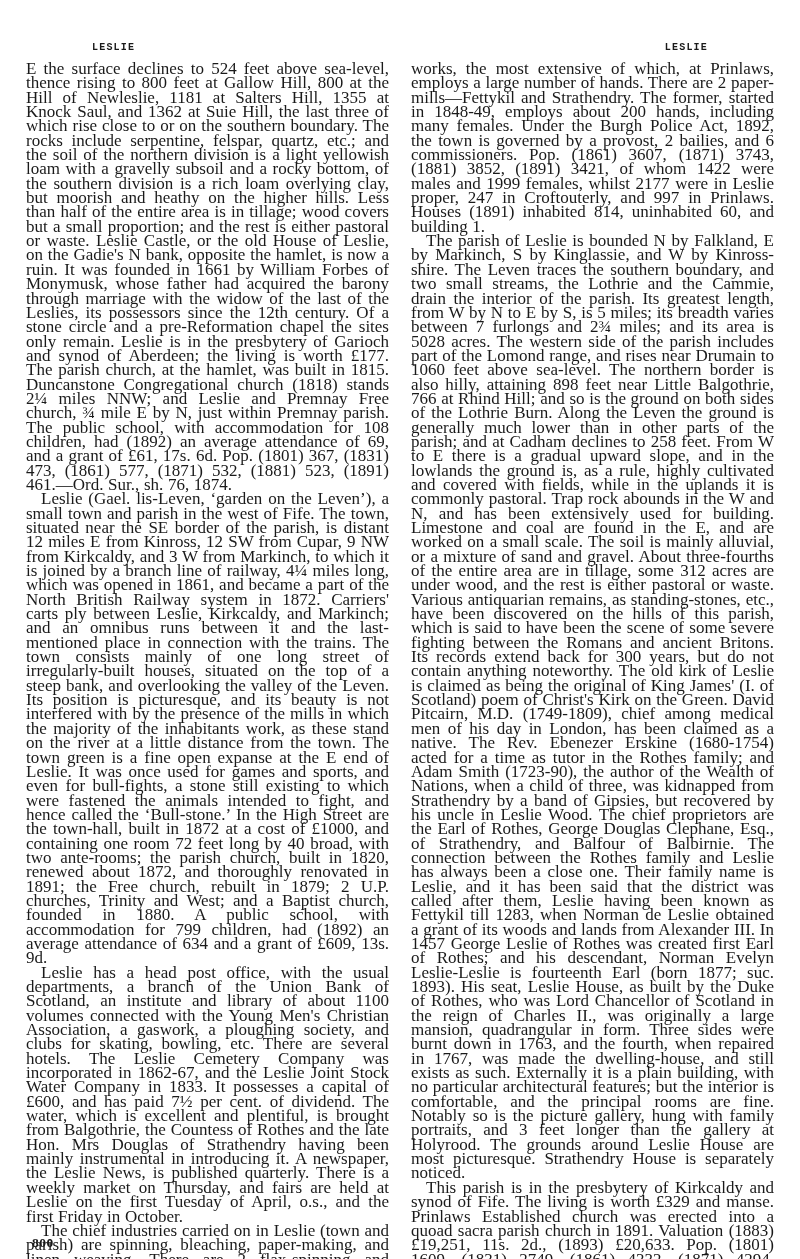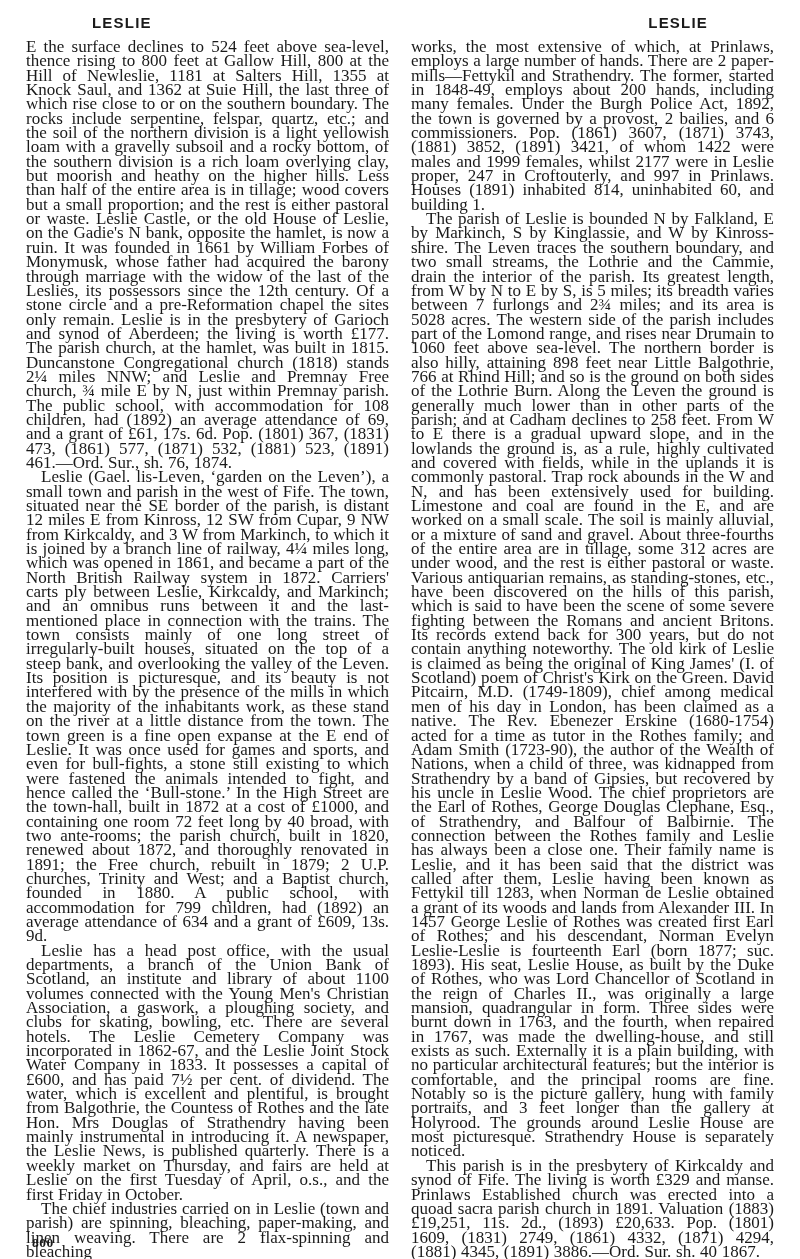--- a/index.html
+++ b/index.html
@@ -22,24 +22,25 @@
     box-sizing: border-box;
     padding: 14px 26px 10px 26px;
   }
   .headers {
     display: flex;
     justify-content: space-between;
     padding: 0 66px 0 66px;
     margin-bottom: 9px;
   }
   .running-head {
-    font-family: Liberation Sans, sans-serif;
+    font-family: Liberation Mono, monospace;
     font-weight: bold;
-    font-size: 15px;
+    font-size: 10px;
     letter-spacing: 1.2px;
+    margin-top: 28px;
   }
   .columns {
     display: flex;
     gap: 22px;
     align-items: flex-start;
   }
   .col {
     width: 366px;
     font-size: 17px;
     line-height: 14.35px;

